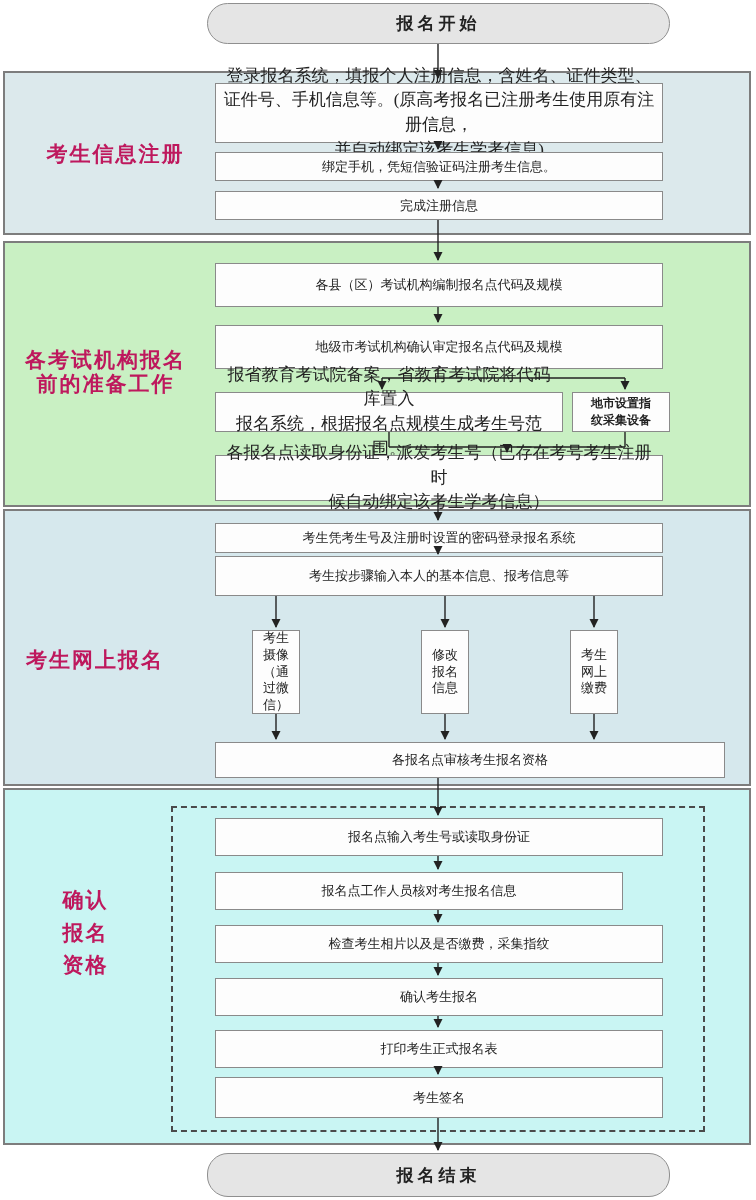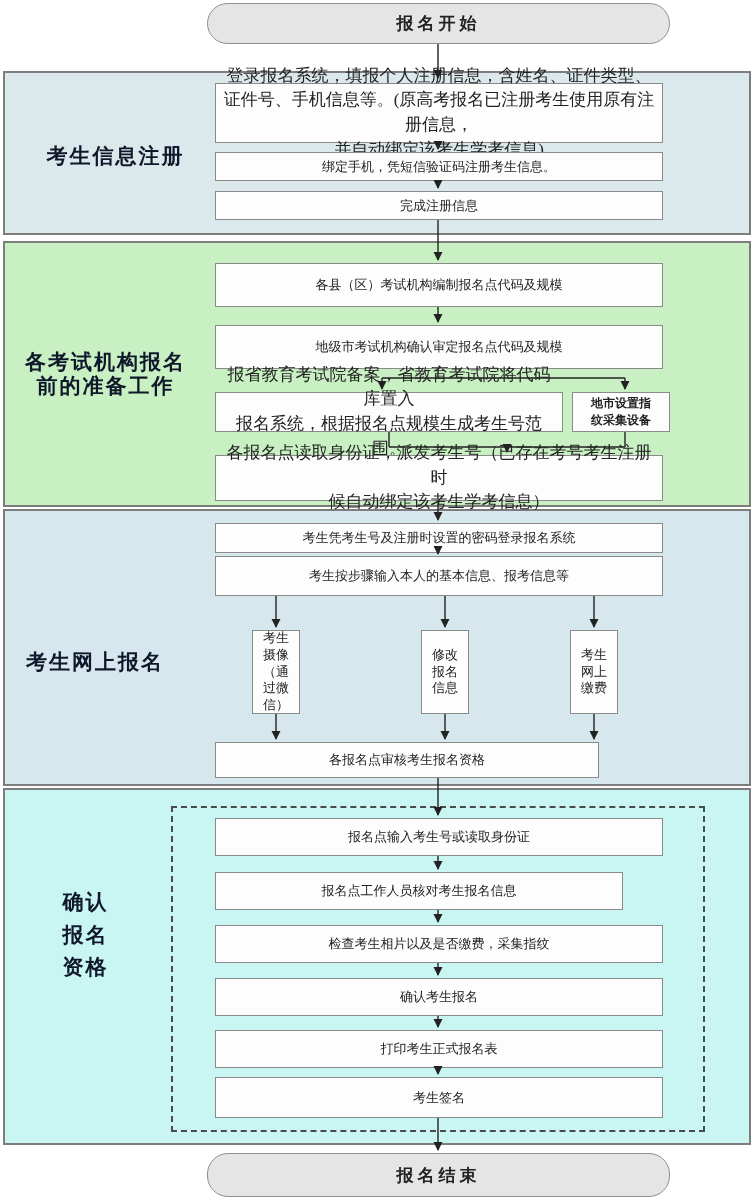--- a/index.html
+++ b/index.html
@@ -16,21 +16,21 @@
   }
   .section{
     position:absolute;box-sizing:border-box;border:2px solid #7d7d7d;
   }
   .s1{left:3px;top:71px;width:748px;height:164px;background:#dce9ec;}
   .s2{left:3px;top:241px;width:748px;height:266px;background:#c9f0c3;}
   .s3{left:3px;top:509px;width:748px;height:277px;background:#d6e8ed;}
   .s4{left:3px;top:788px;width:748px;height:357px;background:#c9f5f3;}
   .section-label{
     position:absolute;font-size:21px;font-weight:bold;letter-spacing:2px;
-    text-align:center;white-space:pre-line;line-height:1.15;color:#0f172a;
+    text-align:center;white-space:pre-line;line-height:1.15;color:#be185d;font-family:Liberation Mono, monospace;
   }
   .lbl1{left:28px;top:144px;width:175px;}
   .lbl2{left:18px;top:350px;width:175px;}
   .lbl3{left:15px;top:650px;width:160px;}
   .lbl4{left:43px;top:886px;width:85px;line-height:1.55;}
   .box{
     position:absolute;box-sizing:border-box;background:#fdfdfd;
     border:1px solid #8a8a8a;display:flex;align-items:center;justify-content:center;
     text-align:center;font-size:13px;line-height:1.5;white-space:pre-line;
     padding:1px 6px;
@@ -87,21 +87,21 @@
 摄像
 （通
 过微
 信）</div>
   <div class="box vbox" style="left:421px;top:630px;width:48px;height:84px;">修改
 报名
 信息</div>
   <div class="box vbox" style="left:570px;top:630px;width:48px;height:84px;">考生
 网上
 缴费</div>
-  <div class="box" style="left:215px;top:742px;width:384px;height:36px;">各报名点审核考生报名资格</div>
+  <div class="box" style="left:215px;top:742px;width:510px;height:36px;">各报名点审核考生报名资格</div>
 
   <div class="box" style="left:215px;top:818px;width:448px;height:38px;">报名点输入考生号或读取身份证</div>
   <div class="box" style="left:215px;top:872px;width:408px;height:38px;">报名点工作人员核对考生报名信息</div>
   <div class="box" style="left:215px;top:925px;width:448px;height:38px;">检查考生相片以及是否缴费，采集指纹</div>
   <div class="box" style="left:215px;top:978px;width:448px;height:38px;">确认考生报名</div>
   <div class="box" style="left:215px;top:1030px;width:448px;height:38px;">打印考生正式报名表</div>
   <div class="box" style="left:215px;top:1077px;width:448px;height:41px;">考生签名</div>
 
   <svg class="connectors" width="756" height="1200" viewBox="0 0 756 1200">
     <defs>

